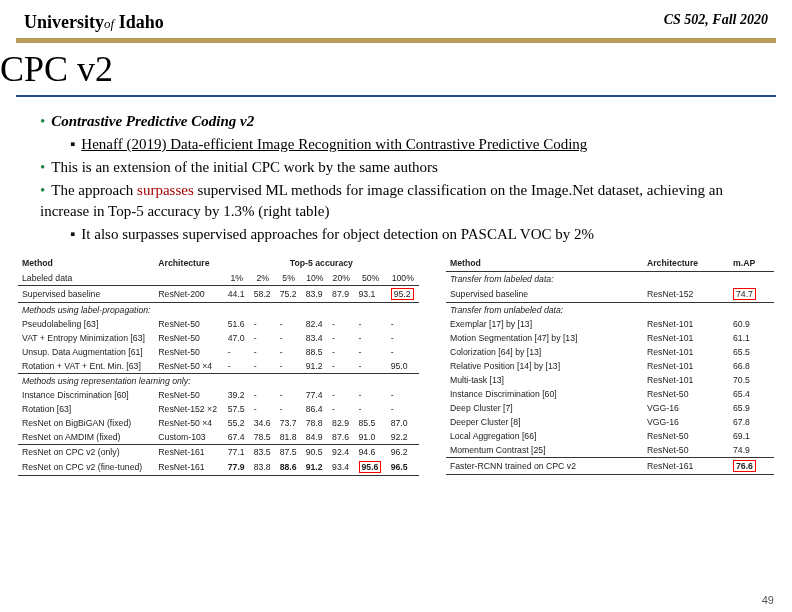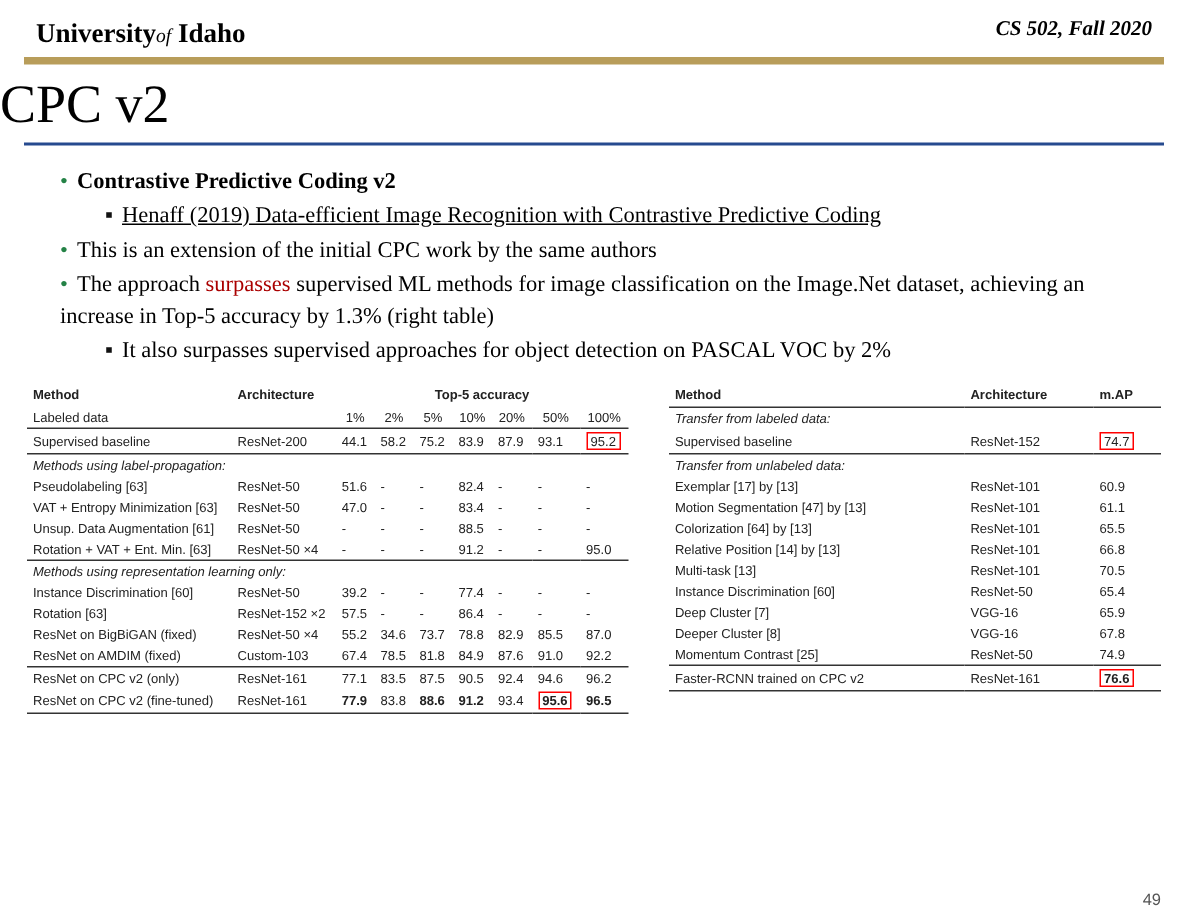--- a/index.html
+++ b/index.html
@@ -9,21 +9,21 @@
 .course{font-size:14px;font-style:italic;font-weight:700}
 .gold-line{height:5px;background:#b89d5a;margin:5px 16px 0}
 .title{font-size:36px;margin:5px 0;color:#000;font-weight:400}
 .blue-line{height:2px;background:#264a8f;margin:0 16px 14px}
 ul{list-style:none}
 .content{padding:0 40px;font-size:15px;line-height:1.4}
 .b1{color:#248246;margin-right:6px}
 .b2{color:#111;margin-right:6px}
 .level1{margin-bottom:2px}
 .level2{padding-left:30px;margin-bottom:2px}
-.ital{font-weight:700}
+.ital{font-style:italic;font-weight:700}
 .link{text-decoration:underline}
 .red{color:#a00}
 .tables{display:flex;gap:27px;padding:8px 18px 0;font-family:Arial,Helvetica,sans-serif;font-size:8.7px;color:#222}
 .tbl{border-collapse:collapse;width:100%}
 .tbl th{text-align:left;font-weight:700;padding:3px 4px}
 .tbl td{padding:2px 4px;white-space:nowrap}
 .tbl .sepb td,.tbl .sepb th{border-bottom:1px solid #333}
 .sect{font-style:italic}
 .box{border:1.5px solid red;padding:0 2px;display:inline-block}
 .left{flex:1.1}.right{flex:0.9}
@@ -253,20 +253,25 @@
 <tr>
             <td>Deep Cluster [7]</td>
             <td>VGG-16</td>
             <td>65.9</td>
           </tr>
 <tr>
             <td>Deeper Cluster [8]</td>
             <td>VGG-16</td>
             <td>67.8</td>
           </tr>
+<tr>
+            <td>Local Aggregation [66]</td>
+            <td>ResNet-50</td>
+            <td>69.1</td>
+          </tr>
 <tr class="sepb">
             <td>Momentum Contrast [25]</td>
             <td>ResNet-50</td>
             <td>74.9</td>
           </tr>
 <tr class="sepb">
             <td>Faster-RCNN trained on CPC v2</td>
             <td>ResNet-161</td>
             <td><span class="box"><b>76.6</b></span></td>
           </tr>

